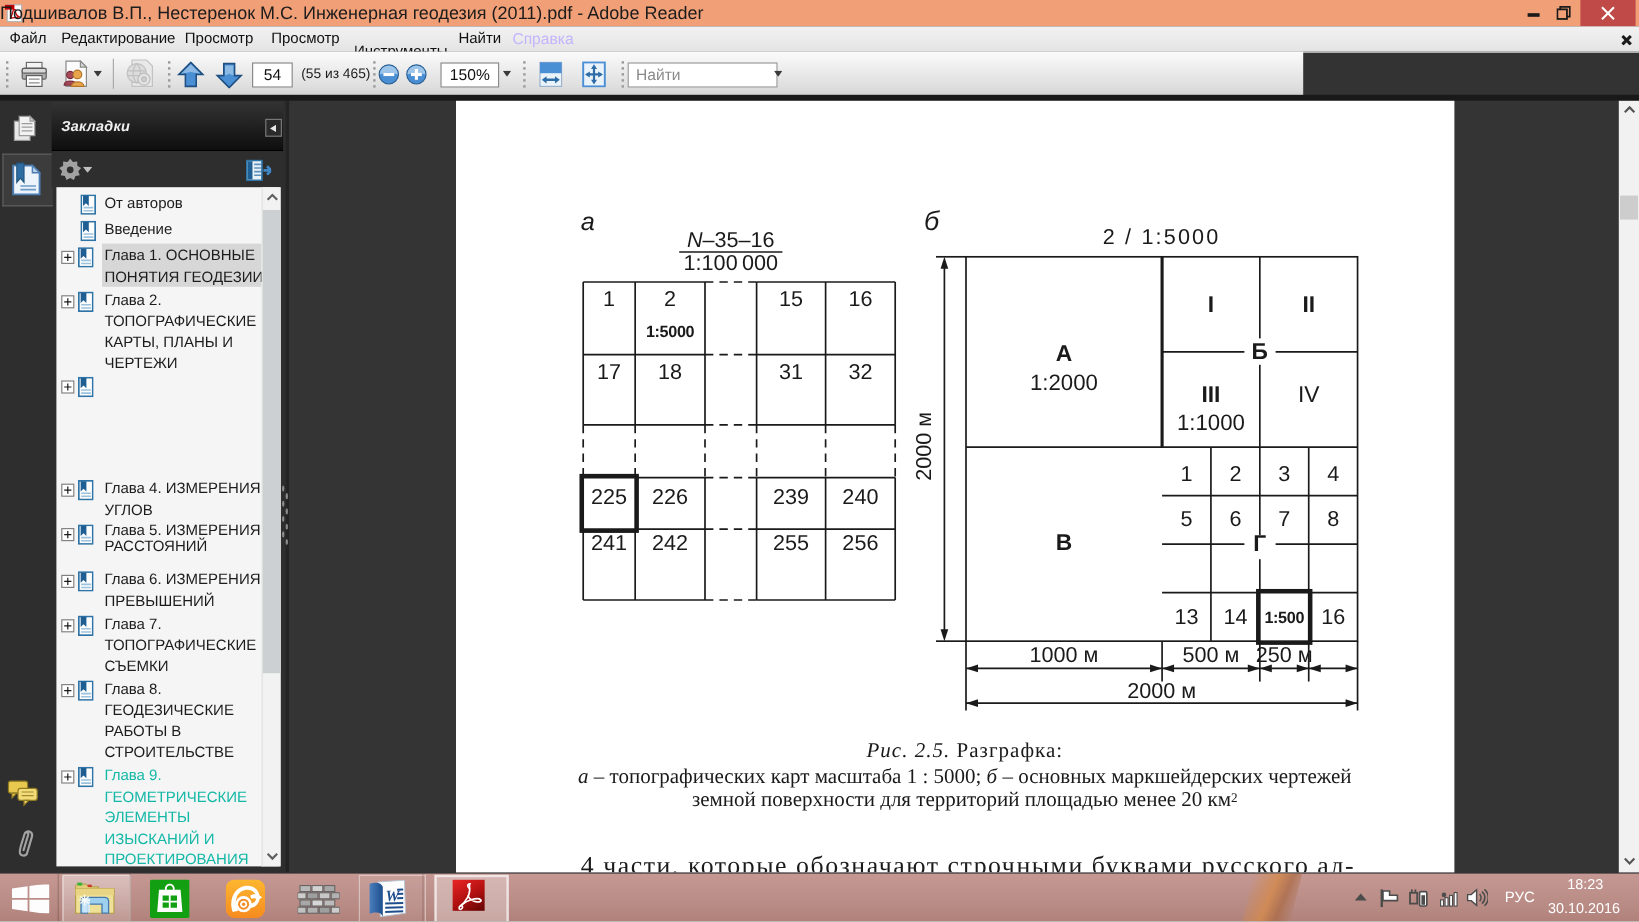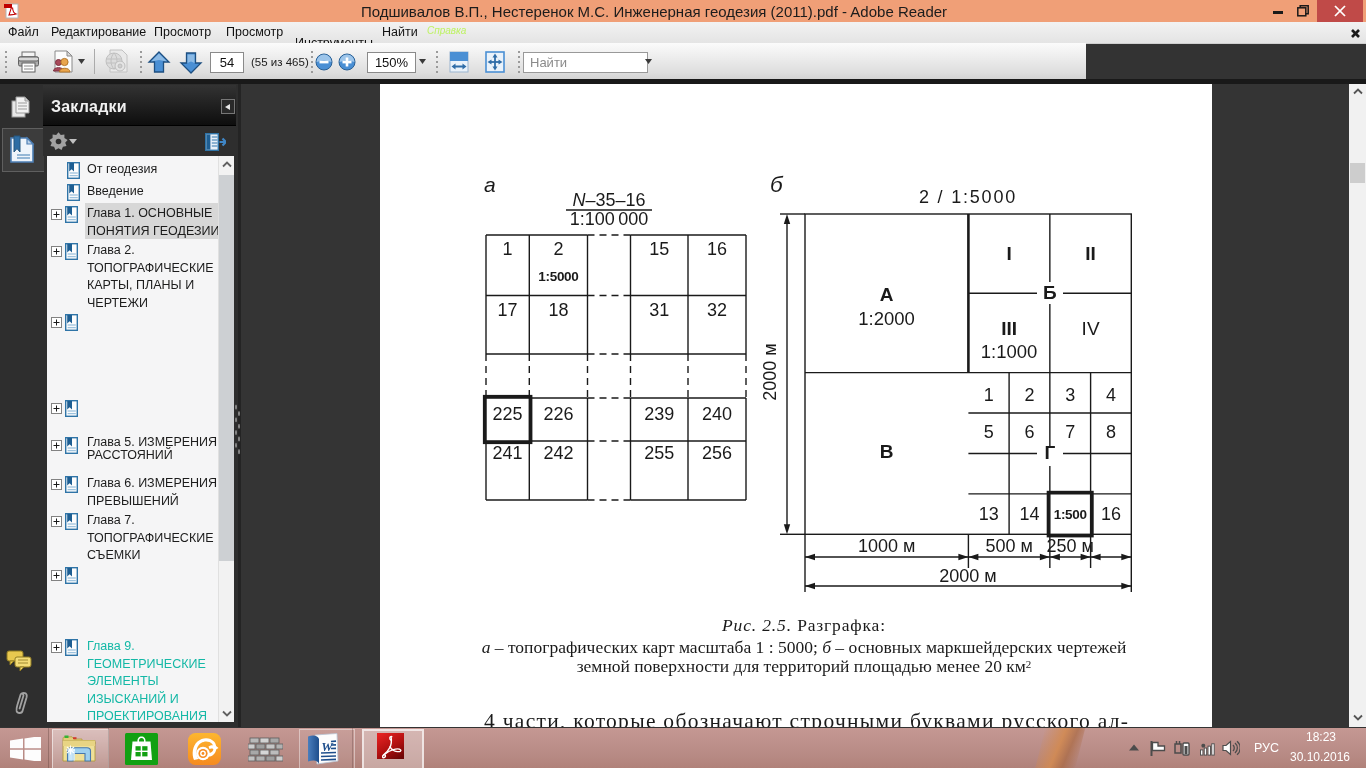--- a/index.html
+++ b/index.html
@@ -12,21 +12,21 @@
 <div id="screen">
 
   <div class="abs" style="left:0;top:0;width:1366px;height:22px;background:#f09f77;"></div>
 
   <svg class="abs" style="left:4px;top:3px" width="16" height="16" viewBox="0 0 16 16">
     <rect x="2" y="1" width="12" height="14" fill="#fff" stroke="#b6b6b6" stroke-width="1"></rect>
     <rect x="0" y="1" width="8" height="4" fill="#c00000"></rect>
     <path d="M5 12 C6 9 7 6 7.2 5 L8.6 5 C8.8 8 10.5 10.5 12 11 C10 11.6 6.5 11.8 5 12 Z" fill="none" stroke="#c00000" stroke-width="1.1"></path>
   </svg>
 
-  <div class="abs" style="left:0;top:3px;width:1308px;text-align:center;font-size:15px;color:#1c1c1c;">Подшивалов В.П., Нестеренок М.С. Инженерная геодезия (2011).pdf - Adobe Reader</div>
+  <div class="abs" style="left:0;top:3px;width:1308px;font-size:15px;color:#1c1c1c;">Подшивалов В.П., Нестеренок М.С. Инженерная геодезия (2011).pdf - Adobe Reader</div>
 
   <div class="abs" style="left:1273px;top:11px;width:10px;height:2.5px;background:#1a1a1a;"></div>
 
   <svg class="abs" style="left:1297px;top:5px" width="12" height="12" viewBox="0 0 12 12">
     <rect x="0.8" y="2.8" width="8" height="8" fill="none" stroke="#1a1a1a" stroke-width="1.5"></rect>
     <path d="M3.2 2.8 L3.2 0.8 L11.2 0.8 L11.2 8.8 L8.8 8.8" fill="none" stroke="#1a1a1a" stroke-width="1.5"></path>
   </svg>
 
   <div class="abs" style="left:1317px;top:0;width:46px;height:22px;background:#c04a48;">
     <svg style="position:absolute;left:17px;top:5px" width="12" height="12">
@@ -44,21 +44,21 @@
   <div class="abs" style="left:51px;top:25px;font-size:12.5px;color:#111;">Редактирование</div>
 
   <div class="abs" style="left:154px;top:25px;font-size:12.5px;color:#111;">Просмотр</div>
 
   <div class="abs" style="left:226px;top:25px;font-size:12.5px;color:#111;">Просмотр</div>
 
   <div class="abs" style="left:295px;top:36px;font-size:12.5px;color:#111;">Инструменты</div>
 
   <div class="abs" style="left:382px;top:25px;font-size:12.5px;color:#111;">Найти</div>
 
-  <div class="abs" style="left:427px;top:25px;font-size:10px;color:#bef264;font-style:italic;">Справка</div>
+  <div class="abs" style="left:427px;top:25px;font-size:13px;color:#c4b5fd;">Справка</div>
 
   <svg class="abs" style="left:1351px;top:29px" width="9" height="9">
       <g stroke="#1a1a1a" stroke-width="2.6">
         <line x1="1" y1="1" x2="8" y2="8"></line>
         <line x1="8" y1="1" x2="1" y2="8"></line>
       </g>
     </svg>
 
   <div class="abs" id="toolbar" style="left:0;top:43px;width:1086px;height:37px;background:linear-gradient(#fbfbfb,#dedede 80%,#d2d2d2);">
 
@@ -244,21 +244,21 @@
         <line x1="12" y1="11" x2="22" y2="11"></line>
         <line x1="12" y1="14" x2="22" y2="14"></line>
       </g>
   </svg>
 
   <svg class="abs" style="left:8px;top:691px" width="22" height="26" viewBox="0 0 22 26">
     <path d="M13.5 2.5 C16.5 0.8 19.5 2.6 18.6 6.2 L14.6 19.8 C14 22.6 9.4 22.8 8.6 19.9 C8.1 17.8 8.8 15.9 9.6 13.2 L12.6 3.6 M12.6 3.6 C13 2.2 15.9 2.4 15.5 4.6 L11.6 17.5" fill="none" stroke="#a2a2a2" stroke-width="1.8" stroke-linecap="round"></path>
   </svg>
 
   <div class="abs" style="left:43px;top:85px;width:193px;height:40px;background:linear-gradient(#333333,#0e0e0e);border-bottom:1px solid #000;">
-    <div style="position:absolute;left:8px;top:13px;font-size:16px;font-weight:bold;color:#f0f0f0;letter-spacing:0.2px;">Закладки</div>
+    <div style="position:absolute;left:8px;top:13px;font-size:12px;font-weight:bold;color:#f0f0f0;letter-spacing:0.2px;font-style:italic;">Закладки</div>
 
     <div style="position:absolute;left:178px;top:14px;width:12px;height:13px;background:#2a2a2a;border:1px solid #777;">
         <svg style="position:absolute;left:3px;top:3.5px" width="5" height="6">
           <path d="M5 0 L5 6 L0 3 Z" fill="#e8e8e8"></path>
         </svg>
       </div>
   </div>
 
   <div class="abs" style="left:43px;top:126px;width:193px;height:30px;background:#2e2e2e;">
 
@@ -290,21 +290,21 @@
   <div class="abs" id="bmtree" style="left:0;top:0;width:240px;height:768px;">
 
 <svg class="abs" style="left:67px;top:162px" width="13" height="17" viewBox="0 0 13 17">
         <rect x="0.7" y="0.7" width="11.6" height="15.6" fill="#fdfdfd" stroke="#2f74a7" stroke-width="1.4"></rect>
         <path d="M2.2 1 L7 1 L7 9.6 L4.6 7.3 L2.2 9.6 Z" fill="#1e5e92"></path>
         <g stroke="#9dc2dd" stroke-width="1.3">
           <line x1="2.6" y1="11" x2="10.8" y2="11"></line>
           <line x1="2.6" y1="13.6" x2="10.8" y2="13.6"></line>
         </g>
       </svg>
-  <div class="abs" style="left:87px;top:161px;font-size:12.5px;line-height:17.5px;color:#1c1c1c;white-space:nowrap;">От геодезия</div>
+  <div class="abs" style="left:87px;top:161px;font-size:12.5px;line-height:17.5px;color:#1c1c1c;white-space:nowrap;">От авторов</div>
 
 <svg class="abs" style="left:67px;top:184px" width="13" height="17" viewBox="0 0 13 17">
         <rect x="0.7" y="0.7" width="11.6" height="15.6" fill="#fdfdfd" stroke="#2f74a7" stroke-width="1.4"></rect>
         <path d="M2.2 1 L7 1 L7 9.6 L4.6 7.3 L2.2 9.6 Z" fill="#1e5e92"></path>
         <g stroke="#9dc2dd" stroke-width="1.3">
           <line x1="2.6" y1="11" x2="10.8" y2="11"></line>
           <line x1="2.6" y1="13.6" x2="10.8" y2="13.6"></line>
         </g>
       </svg>
   <div class="abs" style="left:87px;top:183px;font-size:12.5px;line-height:17.5px;color:#1c1c1c;white-space:nowrap;">Введение</div>
@@ -371,20 +371,21 @@
         </svg>
       </div>
 <svg class="abs" style="left:65px;top:400px" width="13" height="17" viewBox="0 0 13 17">
         <rect x="0.7" y="0.7" width="11.6" height="15.6" fill="#fdfdfd" stroke="#2f74a7" stroke-width="1.4"></rect>
         <path d="M2.2 1 L7 1 L7 9.6 L4.6 7.3 L2.2 9.6 Z" fill="#1e5e92"></path>
         <g stroke="#9dc2dd" stroke-width="1.3">
           <line x1="2.6" y1="11" x2="10.8" y2="11"></line>
           <line x1="2.6" y1="13.6" x2="10.8" y2="13.6"></line>
         </g>
       </svg>
+  <div class="abs" style="left:87px;top:399px;font-size:12.5px;line-height:17.5px;color:#1c1c1c;white-space:nowrap;">Глава 4. ИЗМЕРЕНИЯ<br>УГЛОВ</div>
 
 <div class="abs" style="left:51px;top:440px;width:9px;height:9px;background:#fff;border:1px solid #828282;">
         <svg width="9" height="9" viewBox="0 0 9 9" style="display:block">
           <g stroke="#1a1a1a">
             <line x1="1.5" y1="4.5" x2="7.5" y2="4.5"></line>
             <line x1="4.5" y1="1.5" x2="4.5" y2="7.5"></line>
           </g>
         </svg>
       </div>
 <svg class="abs" style="left:65px;top:437px" width="13" height="17" viewBox="0 0 13 17">
@@ -442,20 +443,21 @@
         </svg>
       </div>
 <svg class="abs" style="left:65px;top:567px" width="13" height="17" viewBox="0 0 13 17">
         <rect x="0.7" y="0.7" width="11.6" height="15.6" fill="#fdfdfd" stroke="#2f74a7" stroke-width="1.4"></rect>
         <path d="M2.2 1 L7 1 L7 9.6 L4.6 7.3 L2.2 9.6 Z" fill="#1e5e92"></path>
         <g stroke="#9dc2dd" stroke-width="1.3">
           <line x1="2.6" y1="11" x2="10.8" y2="11"></line>
           <line x1="2.6" y1="13.6" x2="10.8" y2="13.6"></line>
         </g>
       </svg>
+  <div class="abs" style="left:87px;top:566px;font-size:12.5px;line-height:17.5px;color:#1c1c1c;white-space:nowrap;">Глава 8.<br>ГЕОДЕЗИЧЕСКИЕ<br>РАБОТЫ В<br>СТРОИТЕЛЬСТВЕ</div>
 
 <div class="abs" style="left:51px;top:642px;width:9px;height:9px;background:#fff;border:1px solid #828282;">
         <svg width="9" height="9" viewBox="0 0 9 9" style="display:block">
           <g stroke="#1a1a1a">
             <line x1="1.5" y1="4.5" x2="7.5" y2="4.5"></line>
             <line x1="4.5" y1="1.5" x2="4.5" y2="7.5"></line>
           </g>
         </svg>
       </div>
 <svg class="abs" style="left:65px;top:639px" width="13" height="17" viewBox="0 0 13 17">

